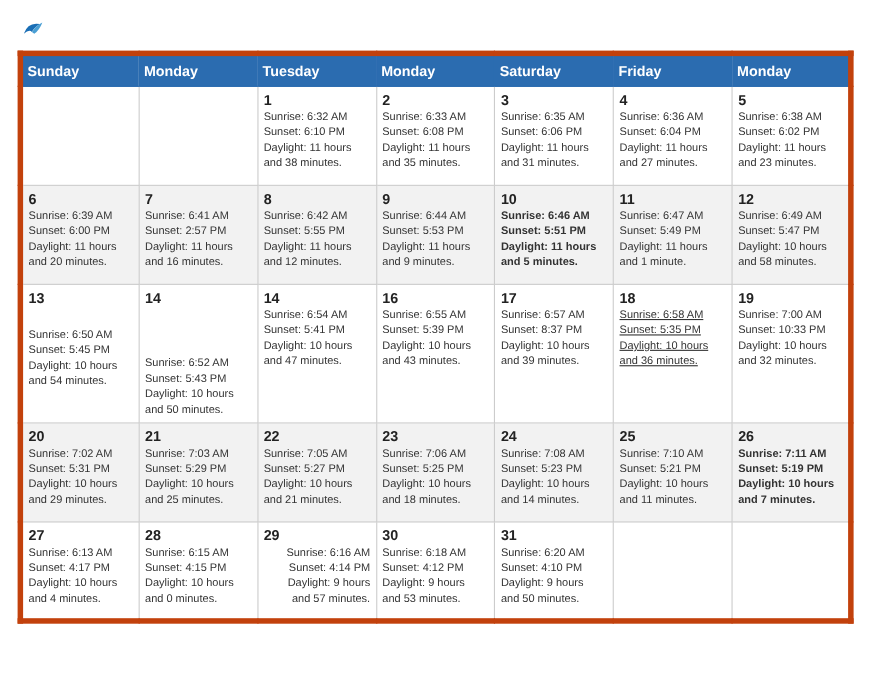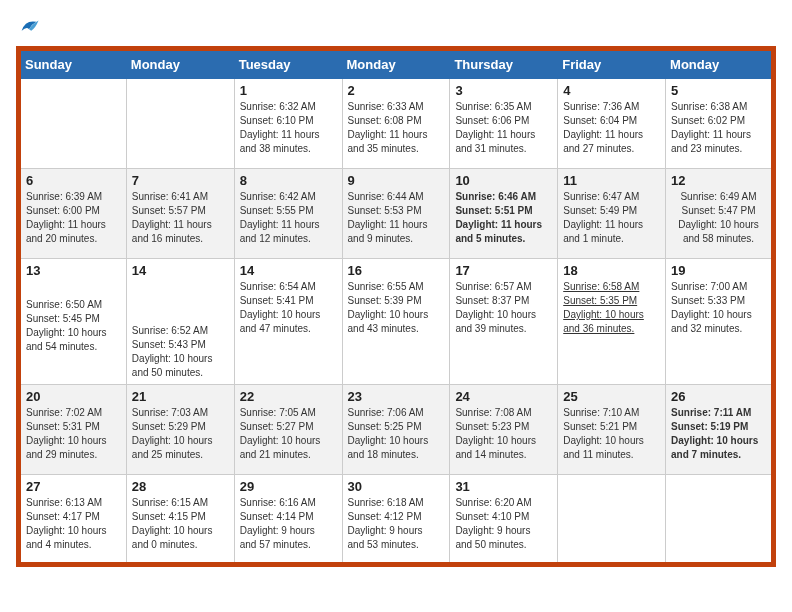--- a/index.html
+++ b/index.html
@@ -117,21 +117,21 @@
   </div>
 </div>
 
 <table class="calendar">
   <thead>
     <tr>
     <th>Sunday</th>
         <th>Monday</th>
         <th>Tuesday</th>
         <th>Monday</th>
-        <th>Thursday</th>
+        <th>Saturday</th>
         <th>Friday</th>
         <th>Monday</th>
       </tr>
   </thead>
   <tbody id="calendar-body">
   <tr>
         <td class="empty-cell"></td>
         <td class="empty-cell"></td>
         <td>
           <span class="day-num">1</span>
@@ -149,21 +149,21 @@
         </td>
         <td>
           <span class="day-num">3</span>
           <div class="day-info" style="white-space: pre-line;">Sunrise: 6:35 AM
 Sunset: 6:06 PM
 Daylight: 11 hours
 and 31 minutes.</div>
         </td>
         <td>
           <span class="day-num">4</span>
-          <div class="day-info" style="white-space: pre-line;">Sunrise: 7:36 AM
+          <div class="day-info" style="white-space: pre-line;">Sunrise: 6:36 AM
 Sunset: 6:04 PM
 Daylight: 11 hours
 and 27 minutes.</div>
         </td>
         <td>
           <span class="day-num">5</span>
           <div class="day-info" style="white-space: pre-line;">Sunrise: 6:38 AM
 Sunset: 6:02 PM
 Daylight: 11 hours
 and 23 minutes.</div>
@@ -173,21 +173,21 @@
         <td>
           <span class="day-num">6</span>
           <div class="day-info" style="white-space: pre-line;">Sunrise: 6:39 AM
 Sunset: 6:00 PM
 Daylight: 11 hours
 and 20 minutes.</div>
         </td>
         <td>
           <span class="day-num">7</span>
           <div class="day-info" style="white-space: pre-line;">Sunrise: 6:41 AM
-Sunset: 5:57 PM
+Sunset: 2:57 PM
 Daylight: 11 hours
 and 16 minutes.</div>
         </td>
         <td>
           <span class="day-num">8</span>
           <div class="day-info" style="white-space: pre-line;">Sunrise: 6:42 AM
 Sunset: 5:55 PM
 Daylight: 11 hours
 and 12 minutes.</div>
         </td>
@@ -207,21 +207,21 @@
         </td>
         <td>
           <span class="day-num">11</span>
           <div class="day-info" style="white-space: pre-line;">Sunrise: 6:47 AM
 Sunset: 5:49 PM
 Daylight: 11 hours
 and 1 minute.</div>
         </td>
         <td>
           <span class="day-num">12</span>
-          <div class="day-info" style="white-space: pre-line; text-align: center;">Sunrise: 6:49 AM
+          <div class="day-info" style="white-space: pre-line;">Sunrise: 6:49 AM
 Sunset: 5:47 PM
 Daylight: 10 hours
 and 58 minutes.</div>
         </td>
       </tr>
       <tr>
         <td>
           <span class="day-num">13</span>
           <div class="day-info" style="white-space: pre-line; margin-top: 20px;">Sunrise: 6:50 AM
 Sunset: 5:45 PM
@@ -259,21 +259,21 @@
         <td>
           <span class="day-num">18</span>
           <div class="day-info" style="white-space: pre-line; text-decoration: underline;">Sunrise: 6:58 AM
 Sunset: 5:35 PM
 Daylight: 10 hours
 and 36 minutes.</div>
         </td>
         <td>
           <span class="day-num">19</span>
           <div class="day-info" style="white-space: pre-line;">Sunrise: 7:00 AM
-Sunset: 5:33 PM
+Sunset: 10:33 PM
 Daylight: 10 hours
 and 32 minutes.</div>
         </td>
       </tr>
       <tr>
         <td>
           <span class="day-num">20</span>
           <div class="day-info" style="white-space: pre-line;">Sunrise: 7:02 AM
 Sunset: 5:31 PM
 Daylight: 10 hours
@@ -332,21 +332,21 @@
         </td>
         <td>
           <span class="day-num">28</span>
           <div class="day-info" style="white-space: pre-line;">Sunrise: 6:15 AM
 Sunset: 4:15 PM
 Daylight: 10 hours
 and 0 minutes.</div>
         </td>
         <td>
           <span class="day-num">29</span>
-          <div class="day-info" style="white-space: pre-line;">Sunrise: 6:16 AM
+          <div class="day-info" style="white-space: pre-line; text-align: right;">Sunrise: 6:16 AM
 Sunset: 4:14 PM
 Daylight: 9 hours
 and 57 minutes.</div>
         </td>
         <td>
           <span class="day-num">30</span>
           <div class="day-info" style="white-space: pre-line;">Sunrise: 6:18 AM
 Sunset: 4:12 PM
 Daylight: 9 hours
 and 53 minutes.</div>

